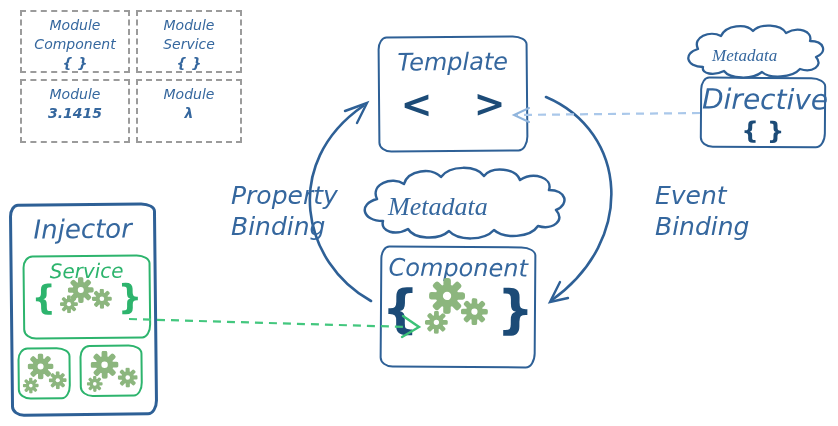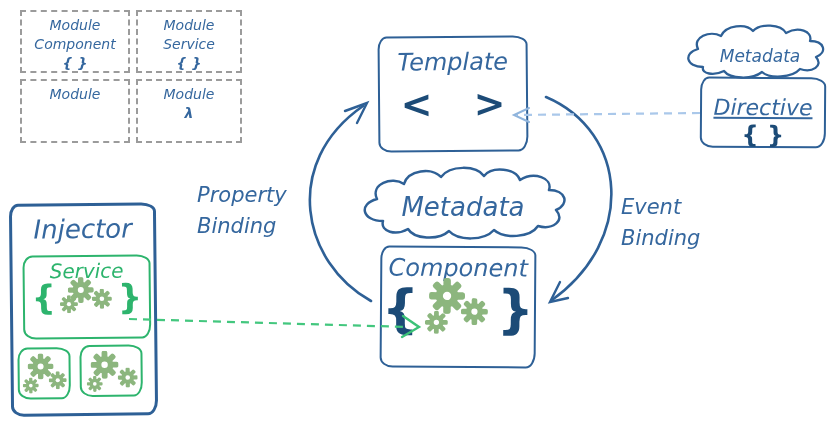--- a/index.html
+++ b/index.html
@@ -26,61 +26,62 @@
   }
   .boxtitle{text-align:center;font-style:italic;color:#35679e;}
   .navy{color:#1c4b77;}
   .green{color:#2db46d;}
   .symrow{display:flex;align-items:center;justify-content:center;line-height:1;}
   .brace{font-weight:600;font-style:normal;}
   #tpl-box{left:378px;top:36px;width:150px;height:116px;transform:rotate(-.5deg);}
   #tpl-title{margin-top:10px;font-size:24px;}
   #tpl-sym{margin-top:6px;font-size:38px;font-weight:700;letter-spacing:14px;text-indent:14px;text-align:center;font-style:normal;}
   #dir-box{left:700px;top:77px;width:126px;height:71px;transform:rotate(.4deg);}
-  #dir-title{margin-top:16px;font-size:22px;text-decoration:underline;}
+  #dir-title{margin-top:4px;font-size:28px;}
   #dir-sym{font-size:24px;font-weight:700;text-align:center;font-style:normal;margin-top:1px;}
   #cmp-box{left:380px;top:246px;width:156px;height:122px;transform:rotate(.4deg);}
   #cmp-title{margin-top:6px;font-size:24px;}
   #cmp-row{margin-top:-4px;gap:2px;}
   #cmp-row .brace{font-size:52px;}
   #inj-box{left:10px;top:203px;width:147px;height:213px;transform:rotate(-.6deg);border-width:3px;}
   #inj-title{margin-top:8px;font-size:26px;}
   #svc-box{left:10px;top:49px;width:128px;height:84px;}
   #svc-title{margin-top:2px;font-size:20px;font-style:italic;text-align:center;}
   #svc-row{margin-top:-6px;gap:2px;}
   #svc-row .brace{font-size:34px;}
   .gearbox{border-width:2.6px;display:flex;align-items:center;justify-content:center;}
   #gbA{left:4px;top:141px;width:53px;height:52px;}
   #gbB{left:66px;top:139px;width:63px;height:52px;}
   
-  .cloudlabel{text-align:center;z-index:6;}
+  .cloudlabel{z-index:6;font-family:Liberation Serif, serif;}
   #meta-c{left:388px;top:192px;width:150px;font-size:26px;}
   #meta-r{left:712px;top:46px;width:96px;font-size:17px;}
-  .bindlabel{font-size:21px;line-height:31px;z-index:6;}
+  .bindlabel{font-size:25px;line-height:31px;z-index:6;margin-left:34px;}
   #prop-label{left:197px;top:180px;}
-  #evt-label{left:621px;top:192px;font-style:italic;}
+  #evt-label{left:621px;top:180px;font-style:italic;}
   #overlay{position:absolute;left:0;top:0;z-index:5;pointer-events:none;}
 </style>
 </head>
 <body>
 
 <div id="canvas">
 
   <div class="abs modbox hand" style="left:20px;top:10px;width:110px;height:63px;">
     <div>Module</div>
     <div>Component</div>
     <div class="mod-l3">{ }</div>
   </div>
   <div class="abs modbox hand" style="left:136px;top:10px;width:106px;height:63px;">
     <div>Module</div>
     <div>Service</div>
     <div class="mod-l3">{ }</div>
   </div>
   <div class="abs modbox hand" style="left:20px;top:79px;width:110px;height:64px;">
     <div>Module</div>
+    <div class="mod-l3">3.1415</div>
   </div>
   <div class="abs modbox hand" style="left:136px;top:79px;width:106px;height:64px;">
     <div>Module</div>
     <div class="mod-l3">λ</div>
   </div>
 
   <div class="abs sketch" id="tpl-box">
     <div class="boxtitle" id="tpl-title">Template</div>
     <div class="navy" id="tpl-sym">&lt; &gt;</div>
   </div>

